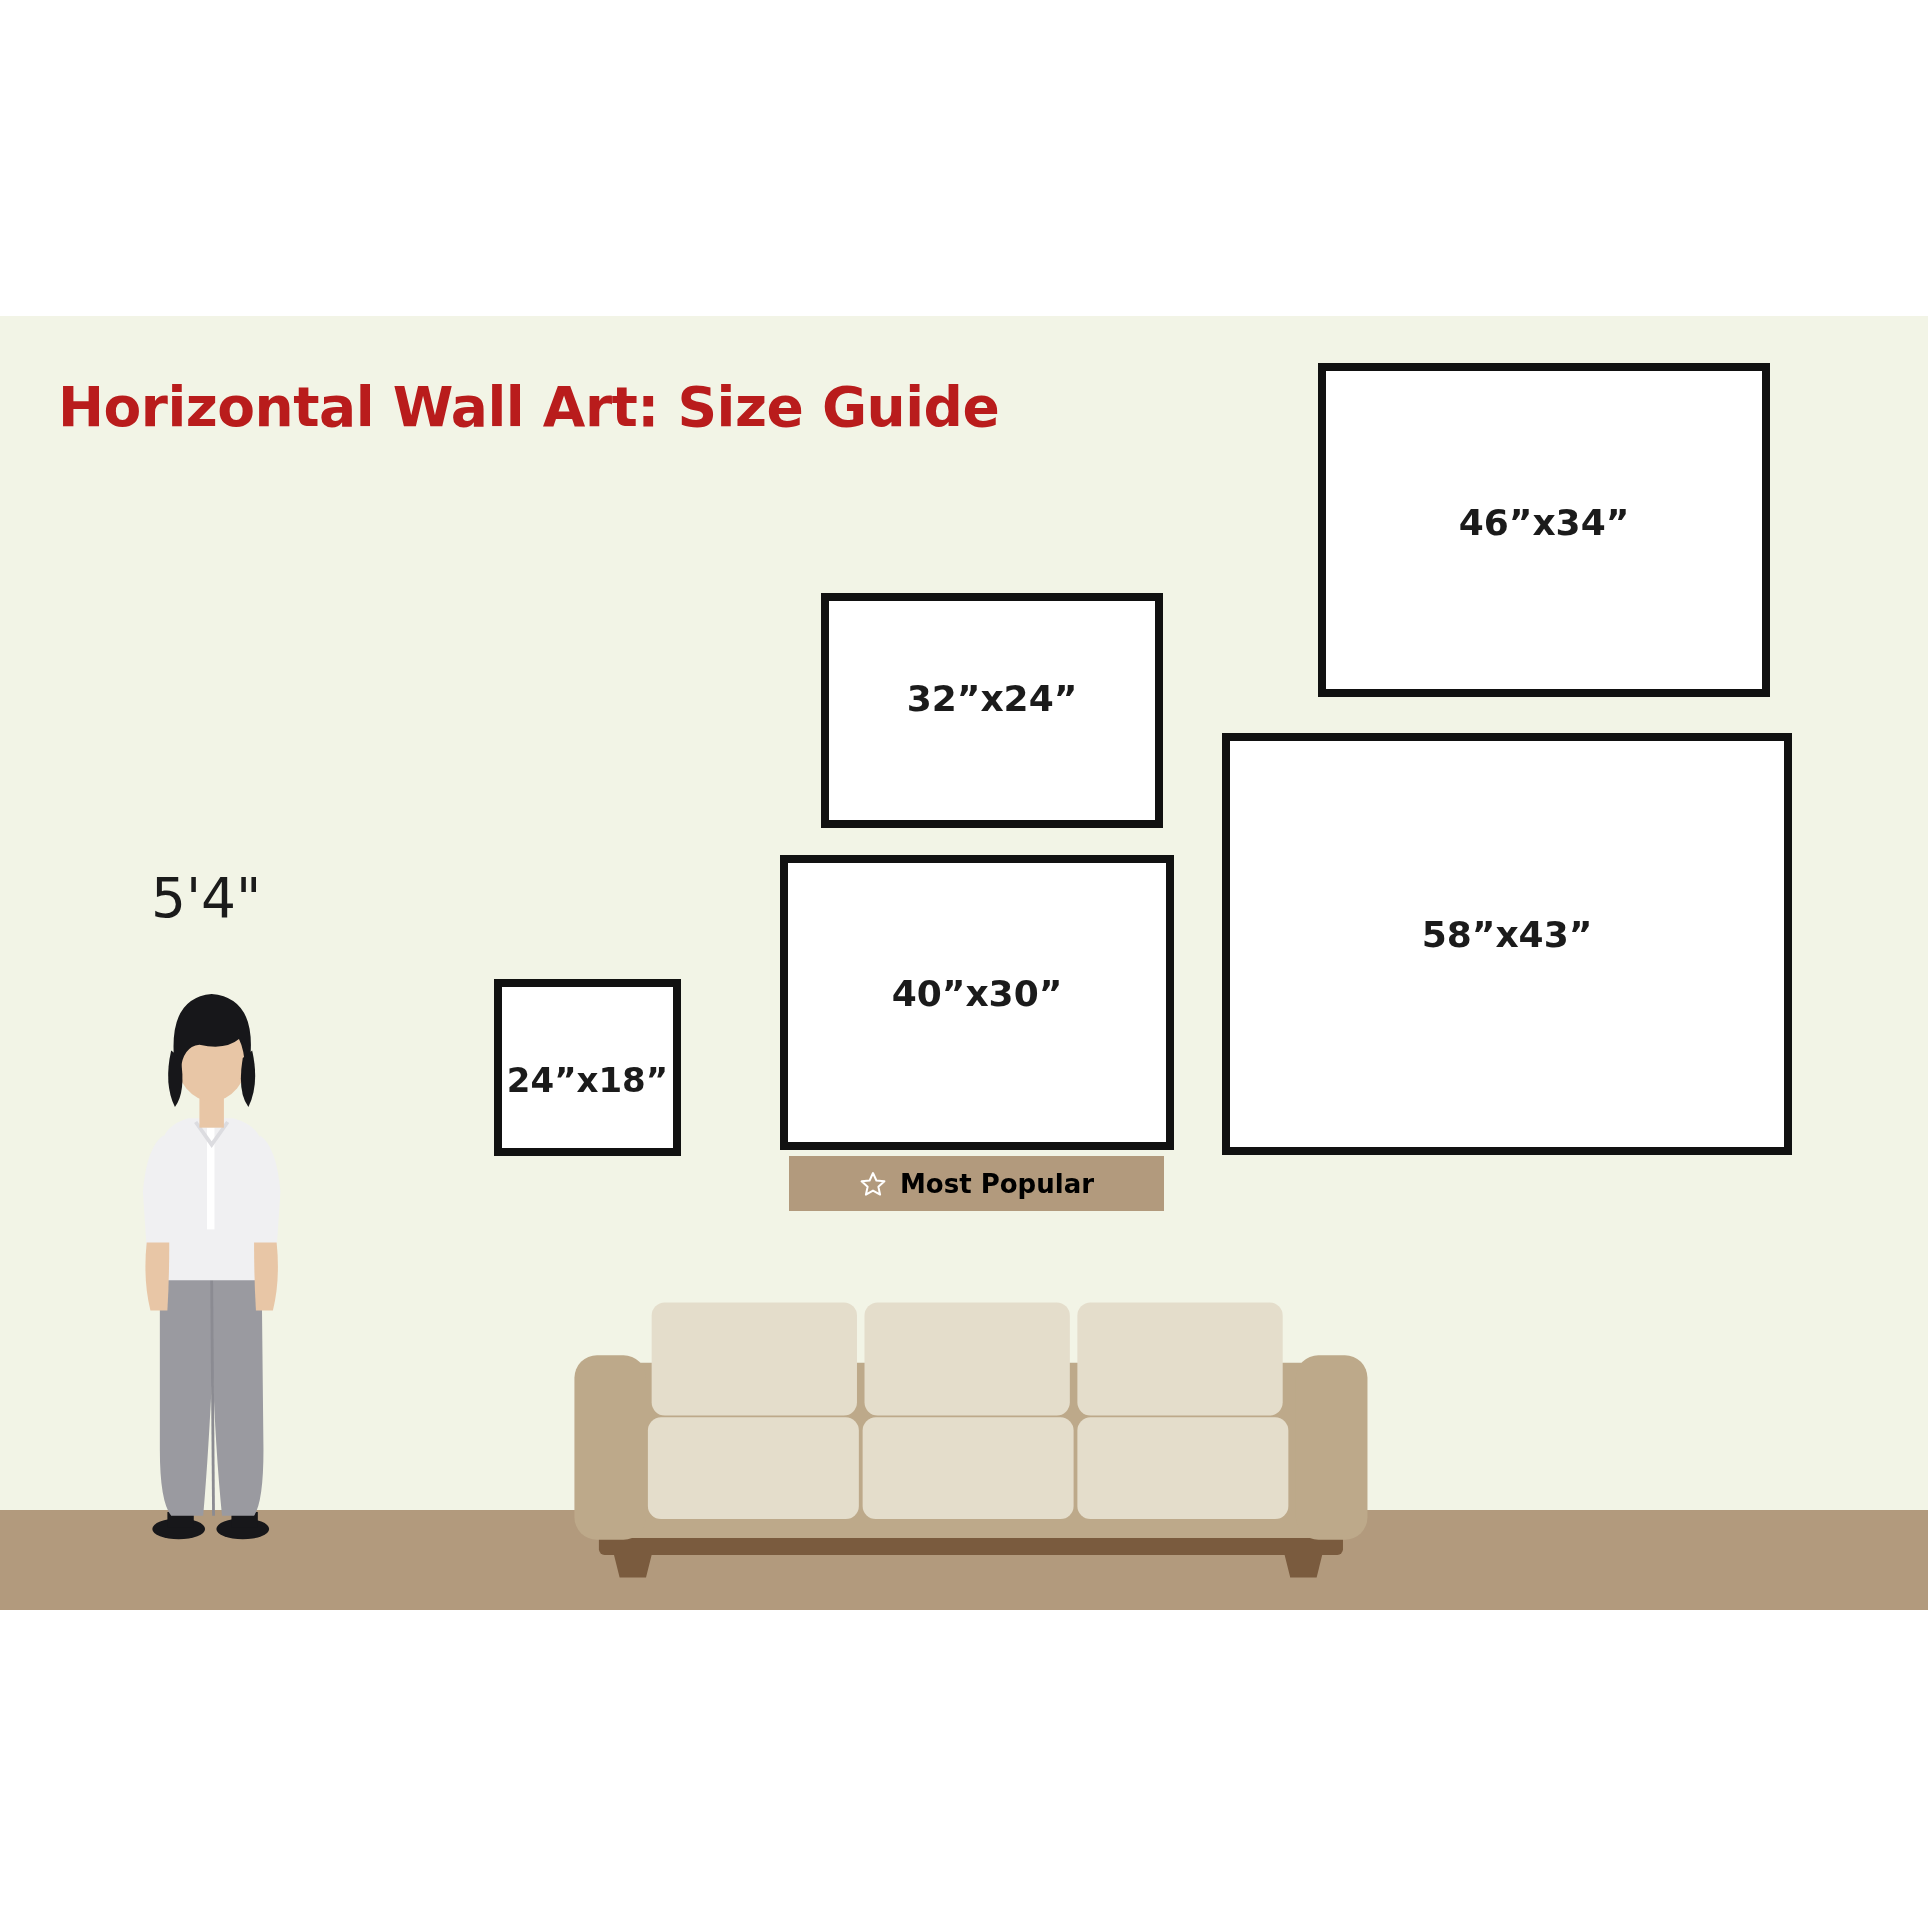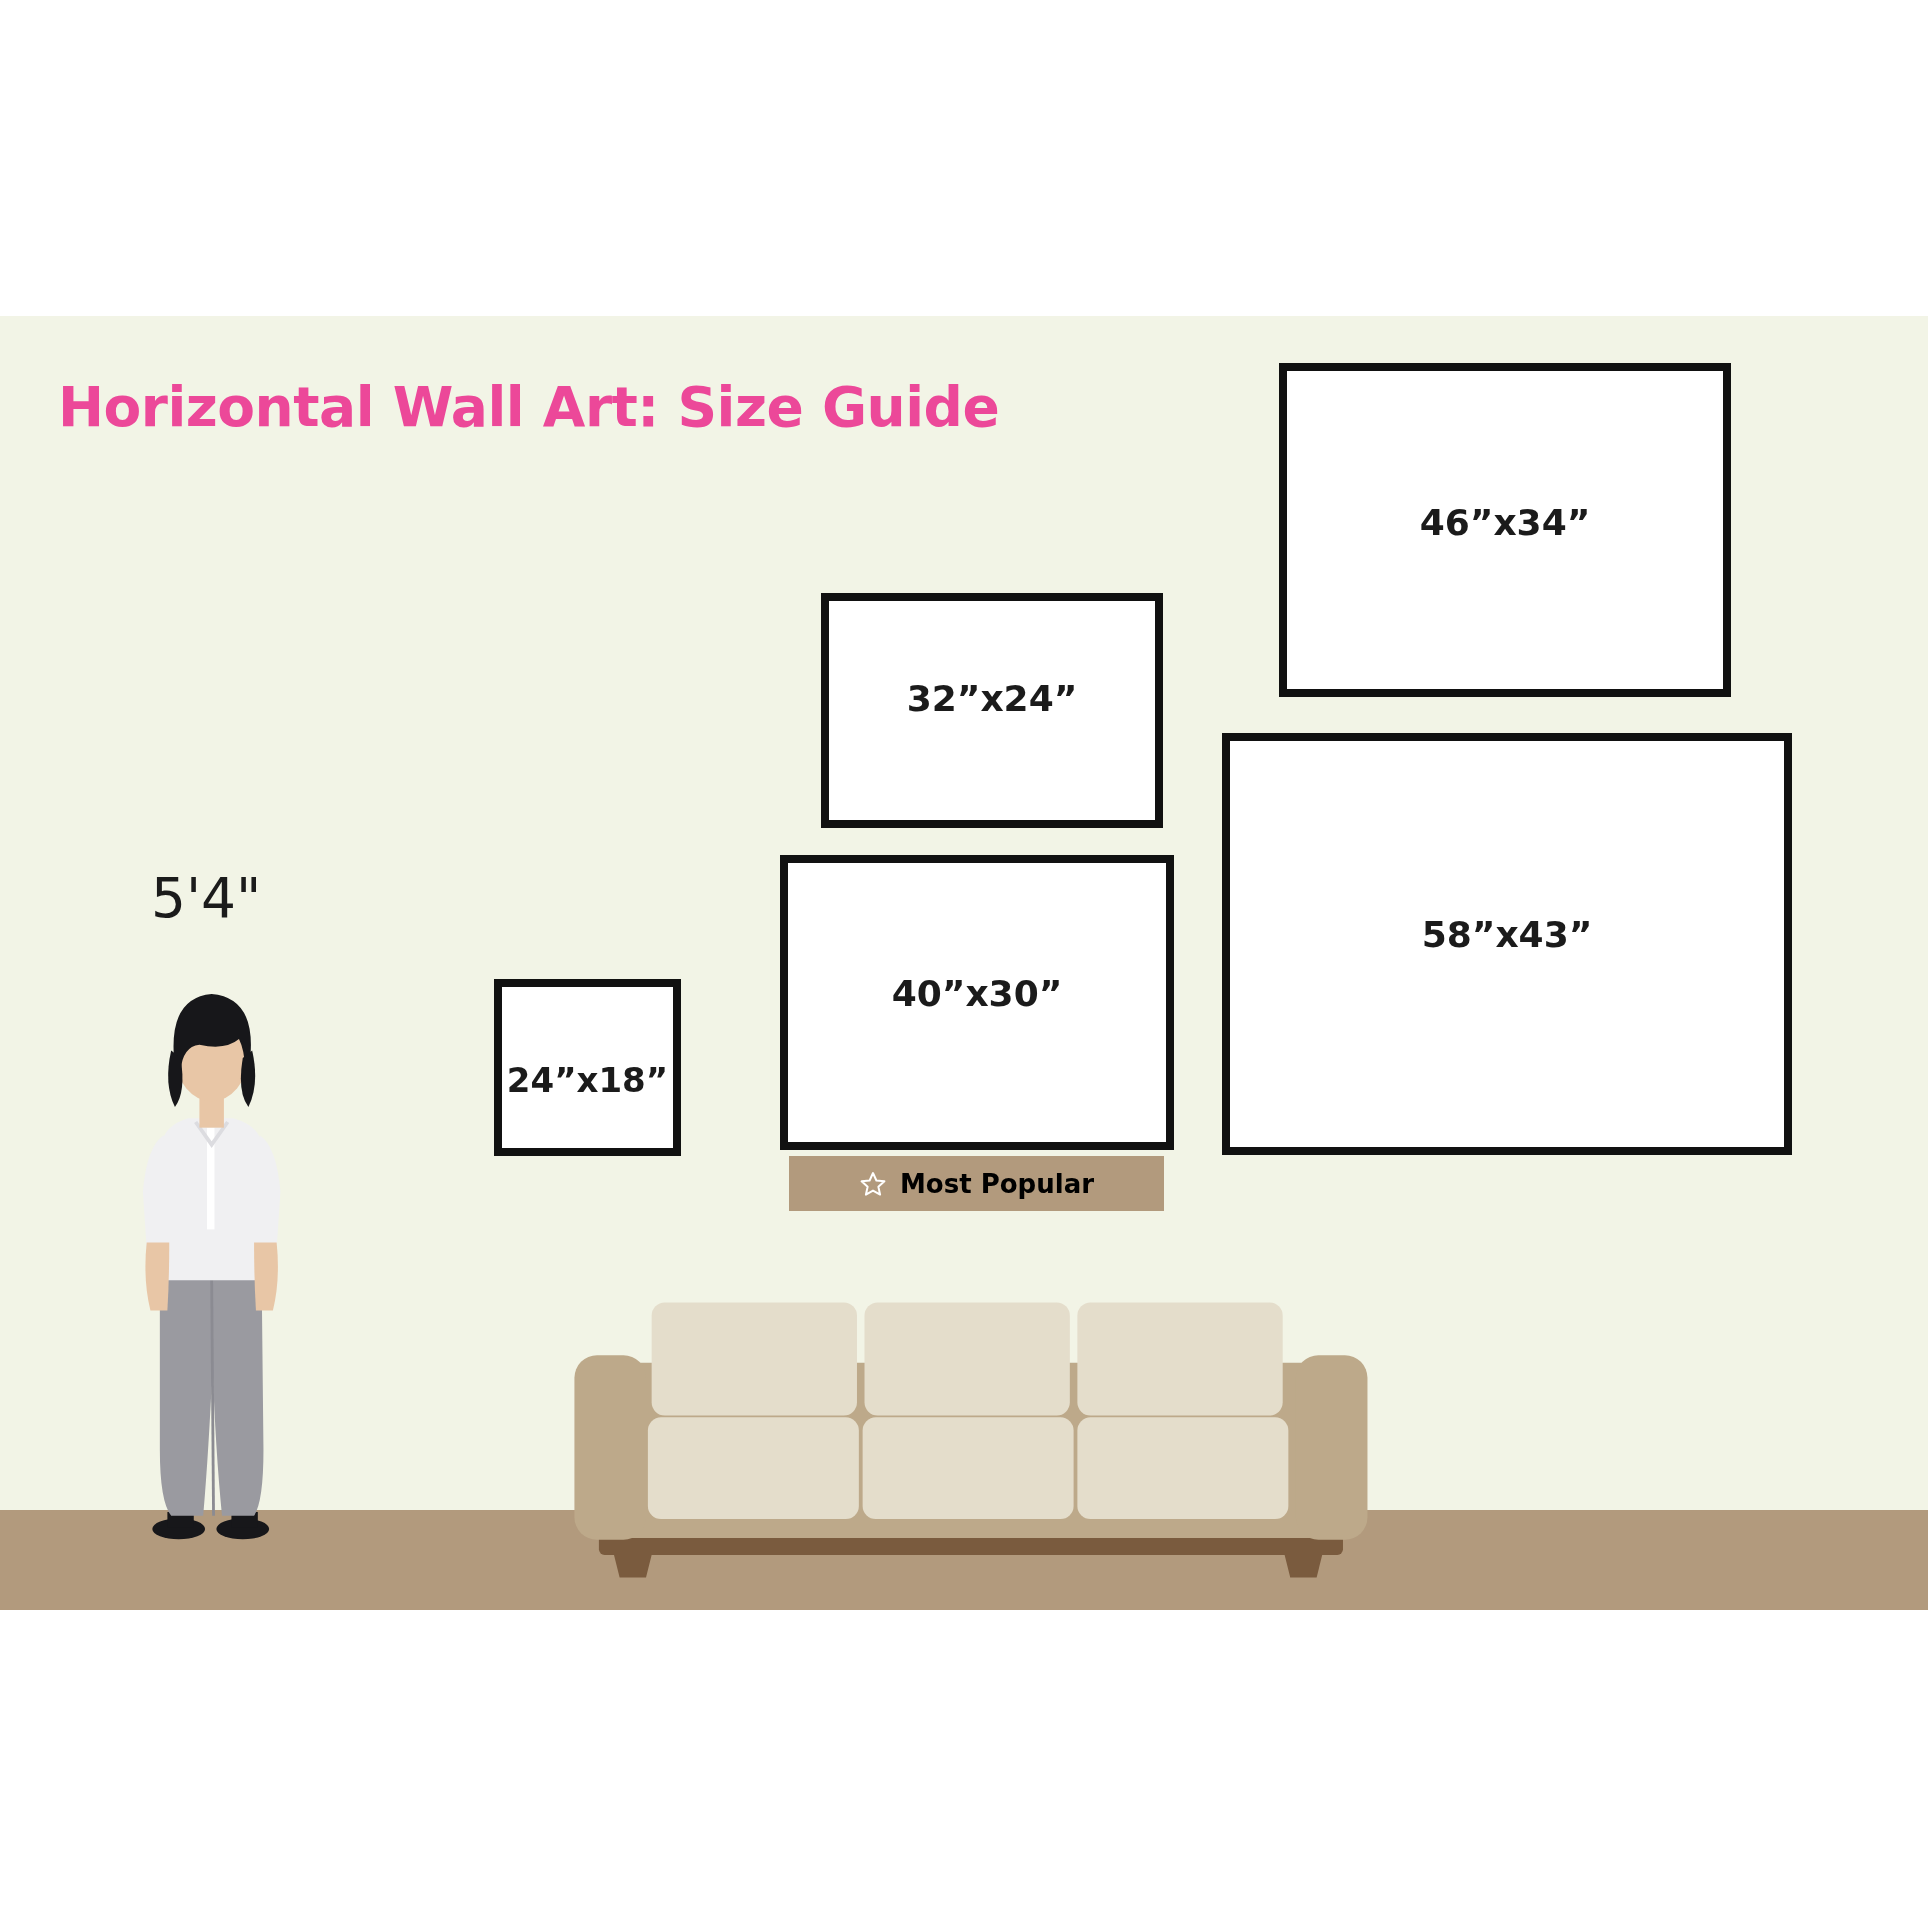--- a/index.html
+++ b/index.html
@@ -36,21 +36,21 @@
     height: 100px;
     background: #b29a7d;
   }
   
   .title {
     position: absolute;
     left: 58px;
     top: 375px;
     font-size: 55px;
     font-weight: 700;
-    color: #ec4899;
+    color: #b91c1c;
     letter-spacing: -0.5px;
     white-space: nowrap;
   }
   
   .frame {
     position: absolute;
     background: #ffffff;
     border: 8.5px solid #111111;
     box-sizing: border-box;
     display: flex;
@@ -60,21 +60,21 @@
   .frame span {
     font-size: 36px;
     font-weight: 600;
     color: #1b1b1b;
     white-space: nowrap;
   }
   .f-24 { left: 494px;  top: 979px; width: 187px;  height: 177px; }
   .f-24 span { font-size: 34px; }
   .f-32 { left: 821px;  top: 593px;  width: 342px;  height: 235px; }
   .f-40 { left: 780px;  top: 855px;  width: 394px;  height: 295px; }
-  .f-46 { left: 1279px; top: 363px;  width: 452px;  height: 334px; }
+  .f-46 { left: 1318px; top: 363px;  width: 452px;  height: 334px; }
   .f-58 { left: 1222px; top: 733px;  width: 570px;  height: 422px; }
   .f-24 { display:flex; }
   
   .f-32 span { position: relative; top: -12.2px; }
   .f-40 span { position: relative; top: -9.4px; }
   .f-46 span { position: relative; top: -7.5px; }
   .f-58 span { position: relative; top: -9.4px; }
   .f-24 span { position: relative; top: 12.2px; }
 
   

